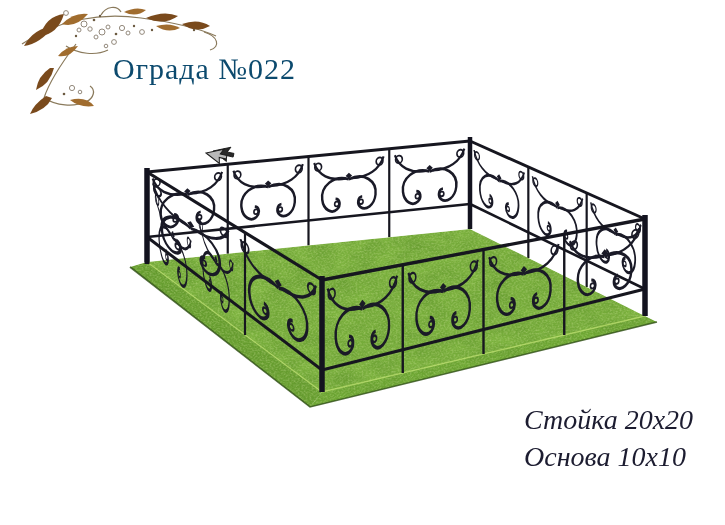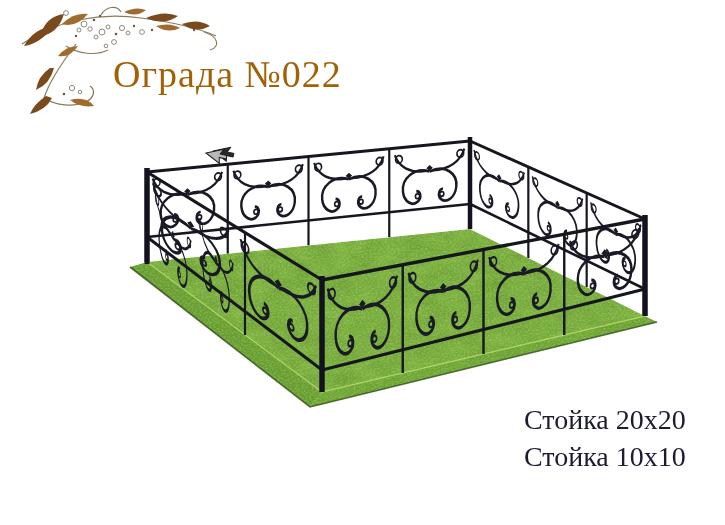--- a/index.html
+++ b/index.html
@@ -3,30 +3,30 @@
 <meta charset="utf-8">
 <style>
   html,body{margin:0;padding:0;}
   body{
     width:725px;height:525px;position:relative;overflow:hidden;
     background:#ffffff;
     font-family:"Liberation Serif","DejaVu Serif",serif;
   }
   .page-title{
     position:absolute;left:113px;top:52px;margin:0;
-    font-size:38px;font-weight:400;letter-spacing:1px;
-    color:#a16207;white-space:nowrap;
+    font-size:30px;font-weight:400;letter-spacing:1px;
+    color:#0c4a6e;white-space:nowrap;
   }
   .ornament{position:absolute;left:6px;top:2px;}
   .fence-art{position:absolute;left:0;top:0;}
   .specs{
     position:absolute;left:524px;top:401px;
     font-size:28px;line-height:37px;color:#1c1c30;white-space:nowrap;
   }
-  .specs div{height:37px;}
+  .specs div{height:37px;font-style:italic;}
 </style>
 </head>
 <body>
 
 <svg class="ornament" width="230" height="115" viewBox="0 0 230 115" aria-hidden="true">
   <g fill="none" stroke="#8a7a5c" stroke-width="1.2">
     <path d="M16,42 C50,18 95,10 135,16 C165,20 190,25 210,34"></path>
     <path d="M70,42 C55,62 43,80 38,96"></path>
     <path d="M38,96 C50,104 68,105 80,100 C88,96 90,88 84,84"></path>
     <path d="M198,30 C212,34 215,45 204,48"></path>
@@ -185,14 +185,14 @@
   </g>
 
   <g>
     <path d="M0,0 L0,17 L4.6,13.2 L7.6,19.6 L11,18 L8,11.8 L14,11.8 Z" transform="translate(213,151) rotate(-52)" fill="#2a2a2a" stroke="#111" stroke-width="0.8"></path>
     <path d="M0,0 L0,17 L4.6,13.2 L7.6,19.6 L11,18 L8,11.8 L14,11.8 Z" transform="translate(206,153) rotate(-52)" fill="#b8b8b8" stroke="#1c1c1c" stroke-width="1"></path>
   </g>
 </svg>
 
 <div class="specs">
   <div>Стойка 20x20</div>
-  <div>Стойка 10x10</div>
+  <div>Основа 10x10</div>
 </div>
 
 </body></html>

